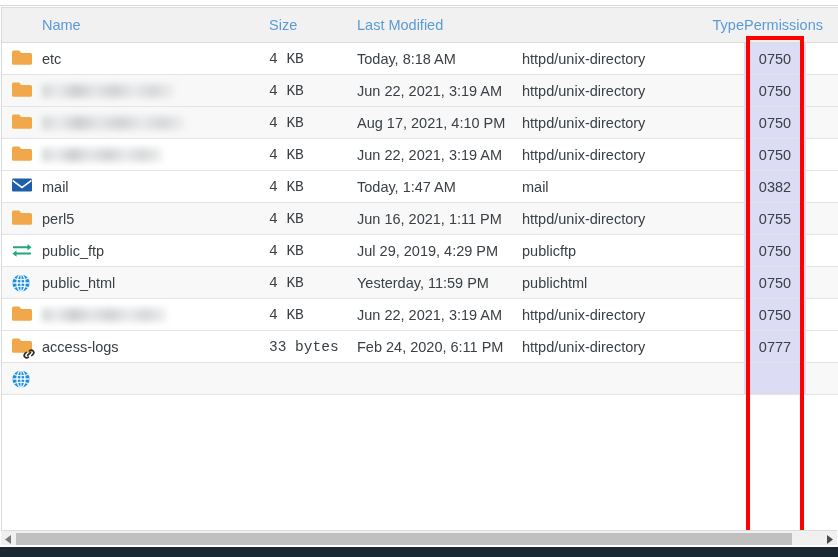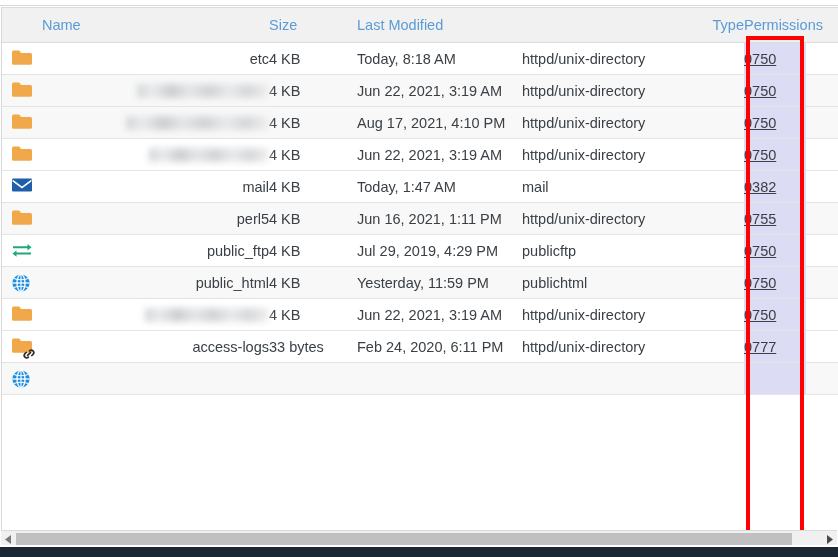--- a/index.html
+++ b/index.html
@@ -82,25 +82,25 @@
 
   
   col.c-icon  { width: 40px; }
   col.c-name  { width: 227px; }
   col.c-size  { width: 88px; }
   col.c-mod   { width: 165px; }
   col.c-type  { width: 222px; }
   col.c-perm  { width: 62px; }
   col.c-extra { width: 34px; }
 
-  .cell-name  { padding-left: 2px; text-align: right; }
-  .cell-size  { padding-left: 18px; }
+  .cell-name  { padding-left: 2px; }
+  .cell-size  { padding-left: 18px; font-family: Liberation Mono, monospace; }
   .cell-mod   { padding-left: 12px; }
   .cell-type  { padding-left: 14px; }
-  .cell-perm  { text-align: left; text-decoration: underline; }
+  .cell-perm  { text-align: center; }
 
   th.h-name .th-in { padding-left: 48px; }
   th.h-size .th-in { padding-left: 18px; }
   th.h-mod  .th-in { padding-left: 12px; }
   th.h-type .th-in { padding-left: 14px; text-align: right; }
   th.h-perm .th-in { text-align: left; }
 
   
   td.perm-hl { background: #dcdcf5 !important; }
 

